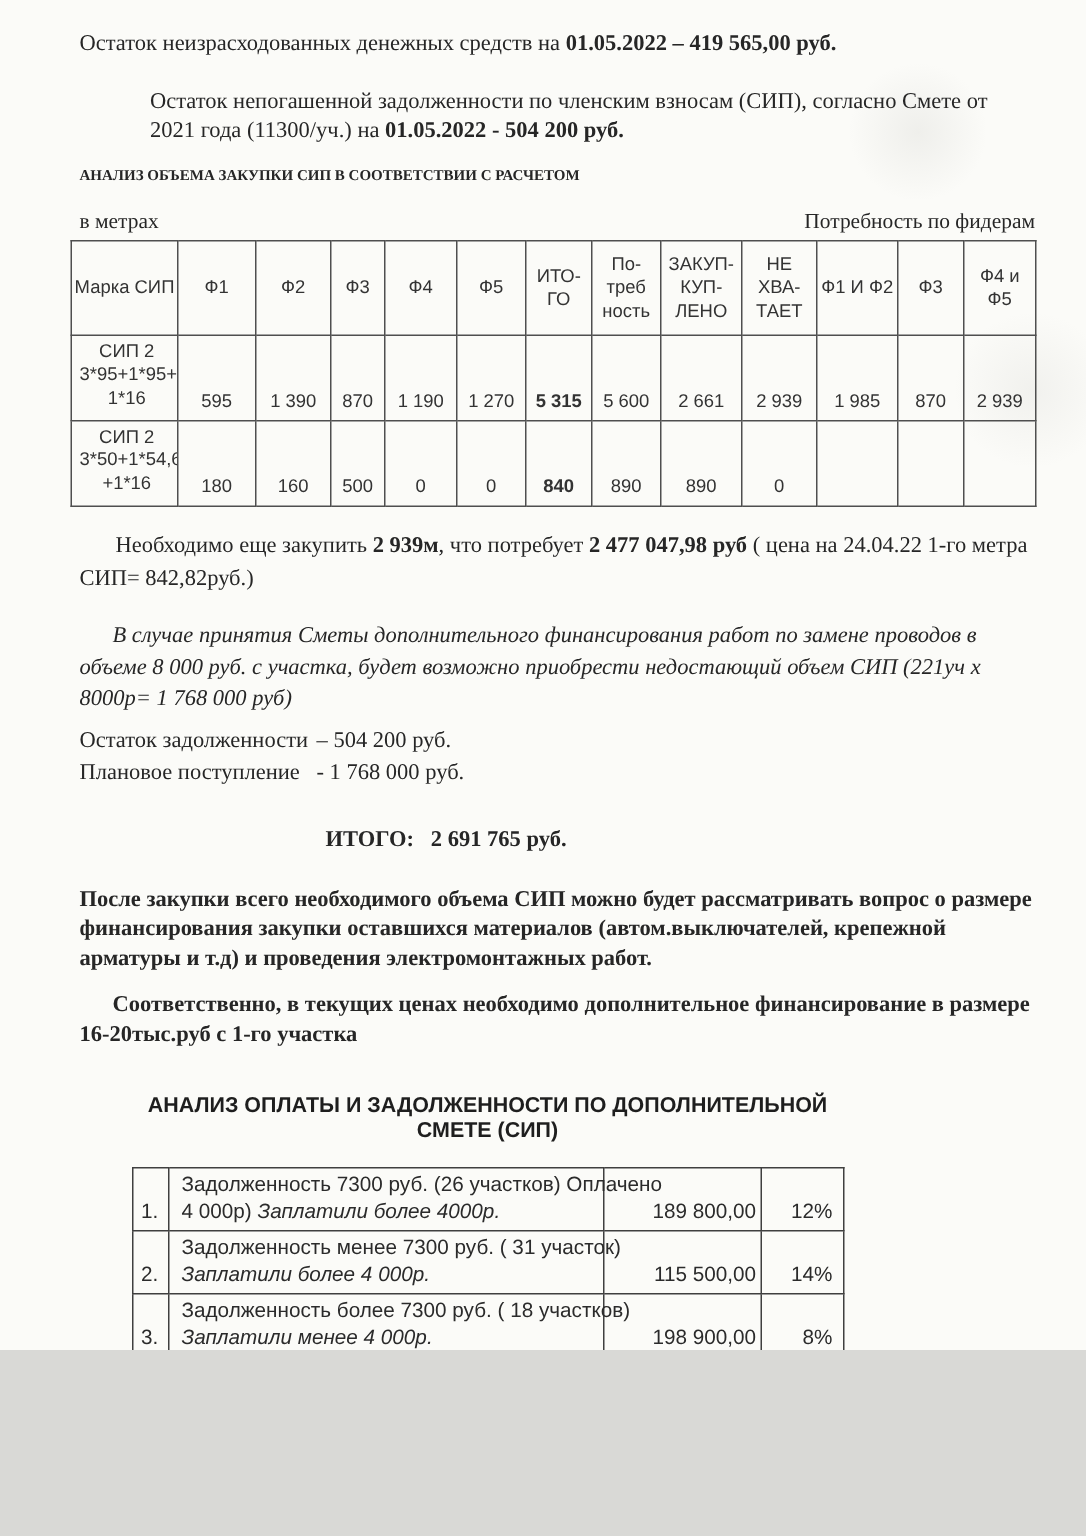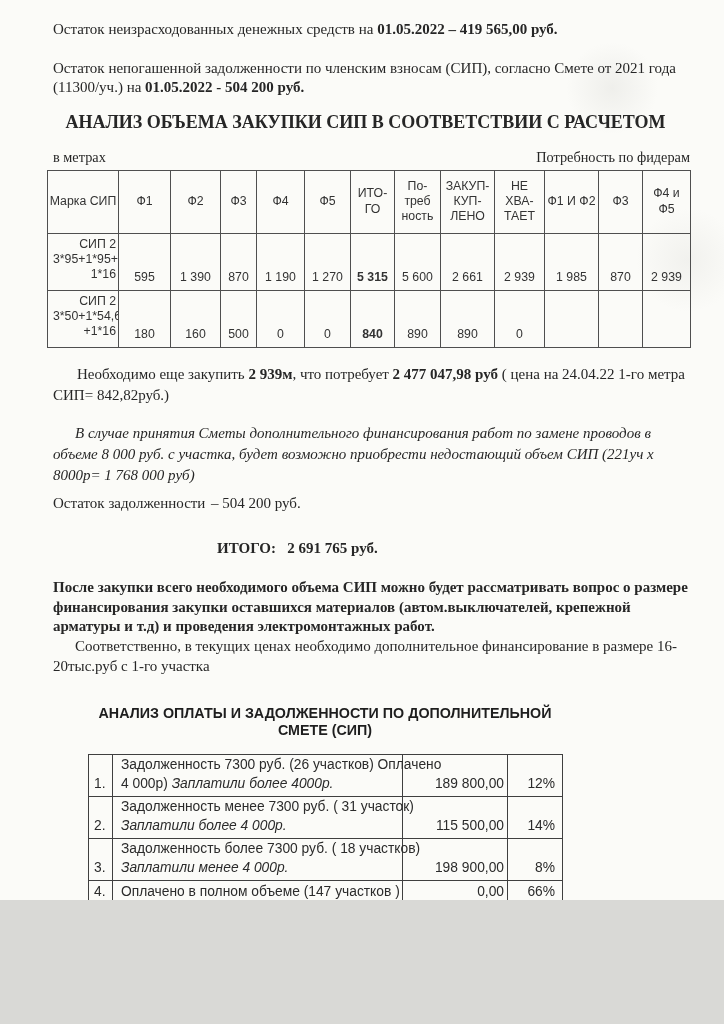--- a/index.html
+++ b/index.html
@@ -12,47 +12,47 @@
     background:
       radial-gradient(circle at 612px 88px, rgba(175,175,168,.16), transparent 46px),
       radial-gradient(circle at 688px 260px, rgba(175,175,168,.13), transparent 52px),
       radial-gradient(circle at 120px 980px, rgba(175,175,168,.10), transparent 60px),
       #fbfbf8;
   }
   .b{font-weight:bold;}
   .it{font-style:italic;}
   p{margin:0;}
   .p-intro1{margin-top:6px;}
-  .p-intro2{margin-top:19px;}
+  .p-intro2{margin-top:19px;margin-left:47px;}
   h1.title1{
-    font-size:18px;font-weight:bold;text-align:center;margin:14px 12px 0 0;line-height:1.2;
+    font-size:10px;font-weight:bold;margin:14px 12px 0 0;line-height:1.2;
   }
   .notes{display:flex;justify-content:space-between;margin-top:15px;font-size:14.3px;gap:20px;}
   
   table.t1{
     border-collapse:collapse;table-layout:fixed;width:643px;margin-left:-6px;margin-top:3px;
     font-family:"Liberation Sans", sans-serif;font-size:12.3px;color:#333;
   }
   .t1 th,.t1 td{border:1px solid #4f4f4f;overflow:hidden;}
   .t1 th{
     font-weight:normal;text-align:center;vertical-align:middle;
     white-space:pre-line;line-height:1.25;height:60px;padding:1px 1px;
   }
   .t1 td{height:50px;}
-  .t1 td.mark{vertical-align:top;text-align:right;padding:3px 2px 3px 5px;white-space:pre-line;line-height:1.25;}
+  .t1 td.mark{vertical-align:top;text-align:center;padding:3px 2px 3px 5px;white-space:pre-line;line-height:1.25;}
   .t1 td.num{vertical-align:bottom;text-align:center;padding-bottom:4px;}
   
   .p-need{margin-top:16px;text-indent:24px;line-height:1.45;}
   .p-scenario{margin-top:16px;text-indent:22px;font-style:italic;line-height:1.4;}
   .balances{margin-top:7px;line-height:1.45;}
   .balance-label{display:inline-block;min-width:158px;}
   .itogo{margin:24px 0 0 164px;font-weight:bold;}
   .p-bold{margin-top:20px;font-weight:bold;line-height:1.3;}
   .p-prices1{margin-top:15px;text-indent:22px;line-height:1.32;}
-  .p-prices2{margin-top:0;text-indent:22px;line-height:1.32;}
+  .p-prices2{margin-top:12px;text-indent:22px;line-height:1.32;font-weight:bold;}
   
   h2.title2{
     font-family:"Liberation Sans", sans-serif;font-size:14.3px;font-weight:bold;
     width:474px;margin:28px 0 0 35px;text-align:center;line-height:1.2;color:#1e1e1e;
   }
   table.t2{
     border-collapse:collapse;table-layout:fixed;width:474px;margin:15px 0 0 35px;
     font-family:"Liberation Sans", sans-serif;font-size:13.8px;color:#2b2b2b;
   }
   .t2 td{border:1.5px solid #3f3f3f;vertical-align:bottom;line-height:1.32;padding:1px 3px 3px 3px;}
@@ -161,20 +161,21 @@
       </tr>
     </tbody>
   </table>
 
   <p class="p-need"><span>Необходимо еще закупить </span><span class="b">2 939м</span><span>, что потребует </span><span class="b">2 477 047,98 руб</span><span> ( цена на 24.04.22 1-го метра СИП= 842,82руб.)</span></p>
 
   <p class="p-scenario">В случае принятия Сметы дополнительного финансирования работ по замене проводов в объеме 8 000 руб. с участка, будет возможно приобрести недостающий объем СИП (221уч х 8000р= 1 768 000 руб)</p>
 
   <div class="balances">
     <div><span class="balance-label">Остаток задолженности</span><span>– 504 200 руб.</span></div>
+    <div><span class="balance-label">Плановое поступление</span><span>- 1 768 000 руб.</span></div>
   </div>
 
   <p class="itogo"><span>ИТОГО:</span>&nbsp;&nbsp;&nbsp;<span>2 691 765 руб.</span></p>
 
   <p class="p-bold">После закупки всего необходимого объема СИП можно будет рассматривать вопрос о размере финансирования закупки оставшихся материалов (автом.выключателей, крепежной арматуры и т.д) и проведения электромонтажных работ.</p>
 
   <p class="p-prices2">Соответственно, в текущих ценах необходимо дополнительное финансирование в размере 16-20тыс.руб с 1-го участка</p>
 
   <h2 class="title2">АНАЛИЗ ОПЛАТЫ И ЗАДОЛЖЕННОСТИ ПО ДОПОЛНИТЕЛЬНОЙ СМЕТЕ (СИП)</h2>
 

